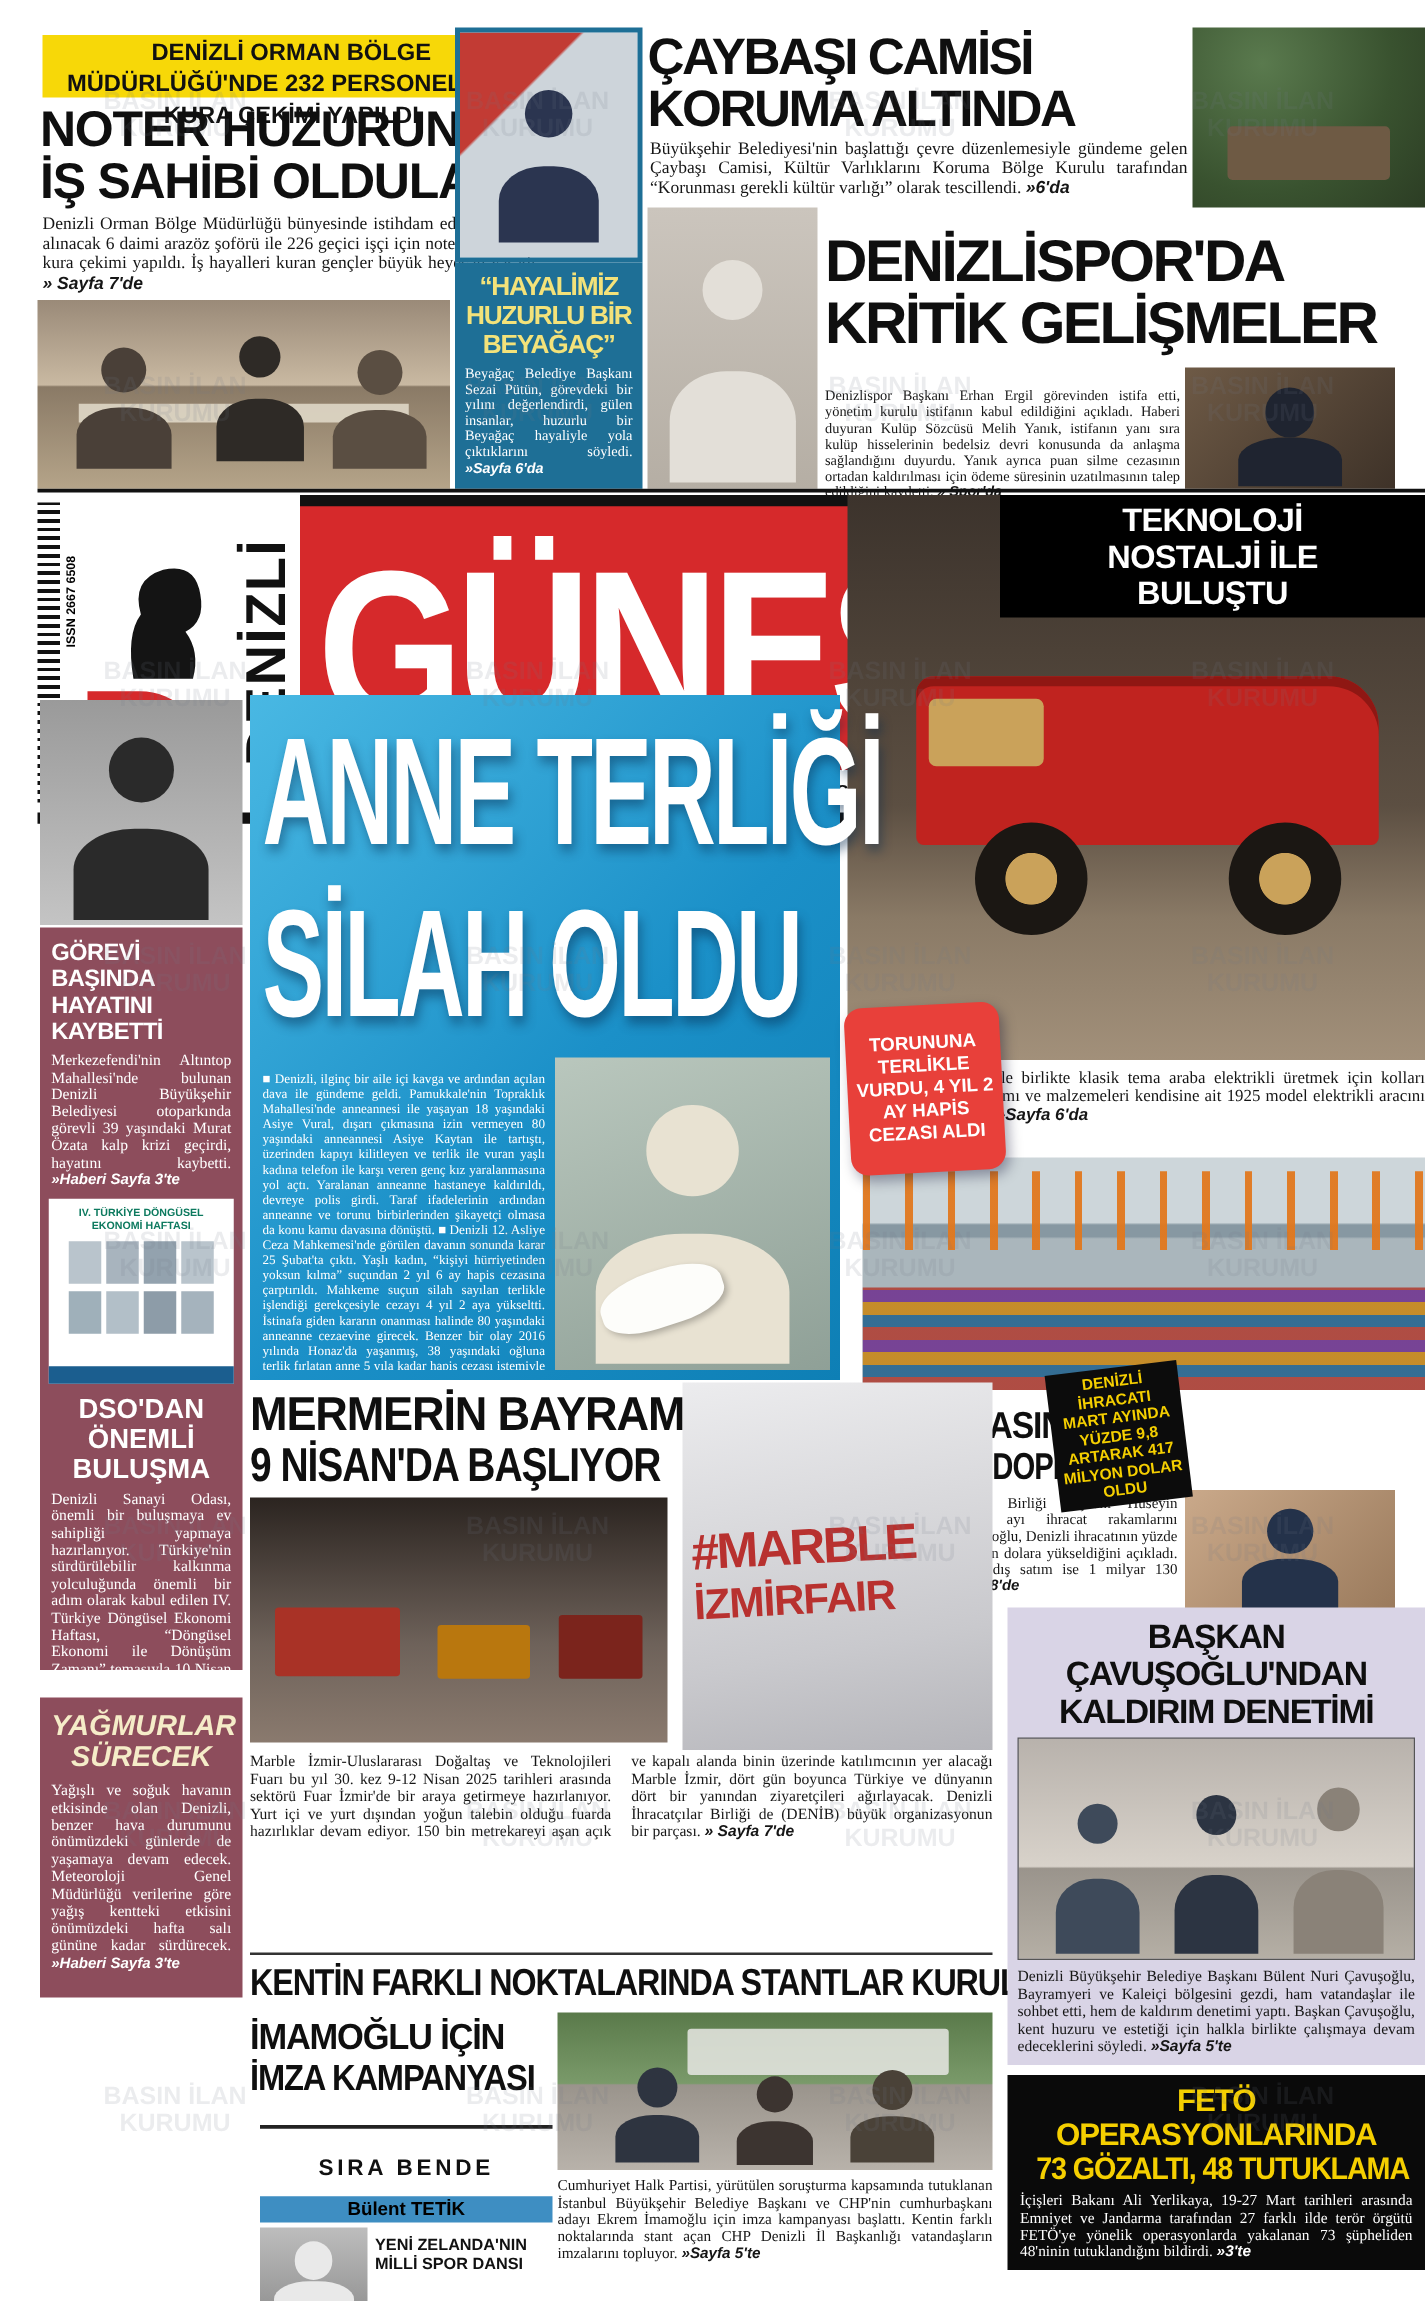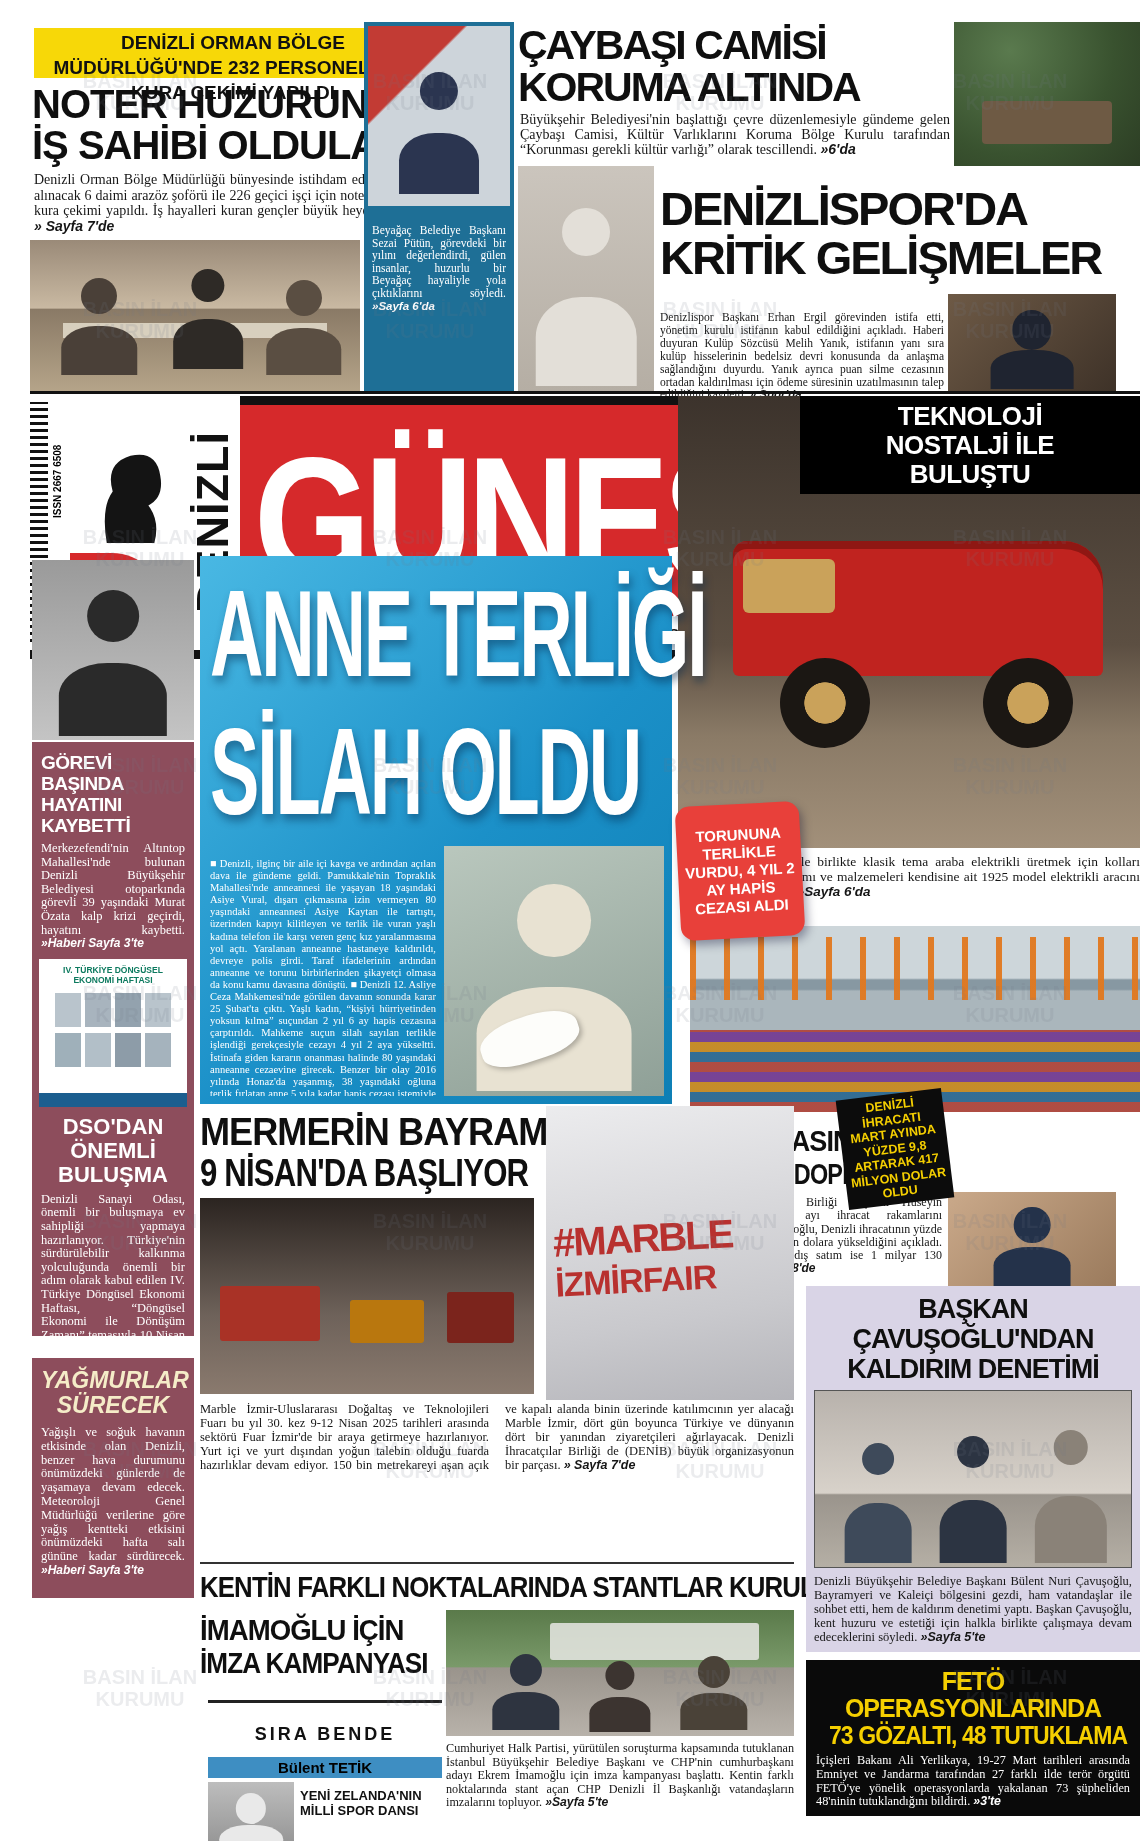--- a/index.html
+++ b/index.html
@@ -43,20 +43,25 @@
     <div class="abs" style="left:10%;top:55%;width:80%;height:10%;background:#e8e2d2;opacity:.8;"></div>
     <span class="psn" style="left:8%;top:18%;width:26%;height:70%;--c:#4a4038;"></span>
     <span class="psn" style="left:42%;top:12%;width:24%;height:72%;--c:#2e2a26;"></span>
     <span class="psn" style="left:70%;top:20%;width:26%;height:68%;--c:#5a4e42;"></span>
   </div>
 
   <div class="ph" style="left:364px;top:22px;width:150px;height:188px;border:4px solid #1e6f96;box-sizing:border-box;background:linear-gradient(135deg,#c23b34 0 30%,#cdd4da 31%);">
     <span class="psn" style="left:18%;top:18%;width:64%;height:74%;--c:#2b3550;"></span>
   </div>
   <div class="abs tealbox" style="left:364px;top:210px;width:150px;height:181px;">
+    <div style="color:#f3e27a;font-weight:700;font-size:21px;line-height:23px;text-align:center;letter-spacing:-1px;">
+      <span>“HAYALİMİZ</span><br>
+      <span>HUZURLU BİR</span><br>
+      <span>BEYAĞAÇ”</span>
+    </div>
     <div class="serif" style="color:#fff;font-size:11.5px;line-height:12.6px;margin-top:6px;">
       <span>Beyağaç Belediye Başkanı Sezai Pütün, görevdeki bir yılını değerlendirdi, gülen insanlar, huzurlu bir Beyağaç hayaliyle yola çıktıklarını söyledi.</span>
       <span class="ref" style="font-size:11.5px;">»Sayfa 6'da</span>
     </div>
   </div>
 
   <div class="abs hl" style="left:518px;top:24px;width:430px;font-size:41px;letter-spacing:-2px;">
     <span>ÇAYBAŞI CAMİSİ</span><br>
     <span>KORUMA ALTINDA</span>
   </div>

